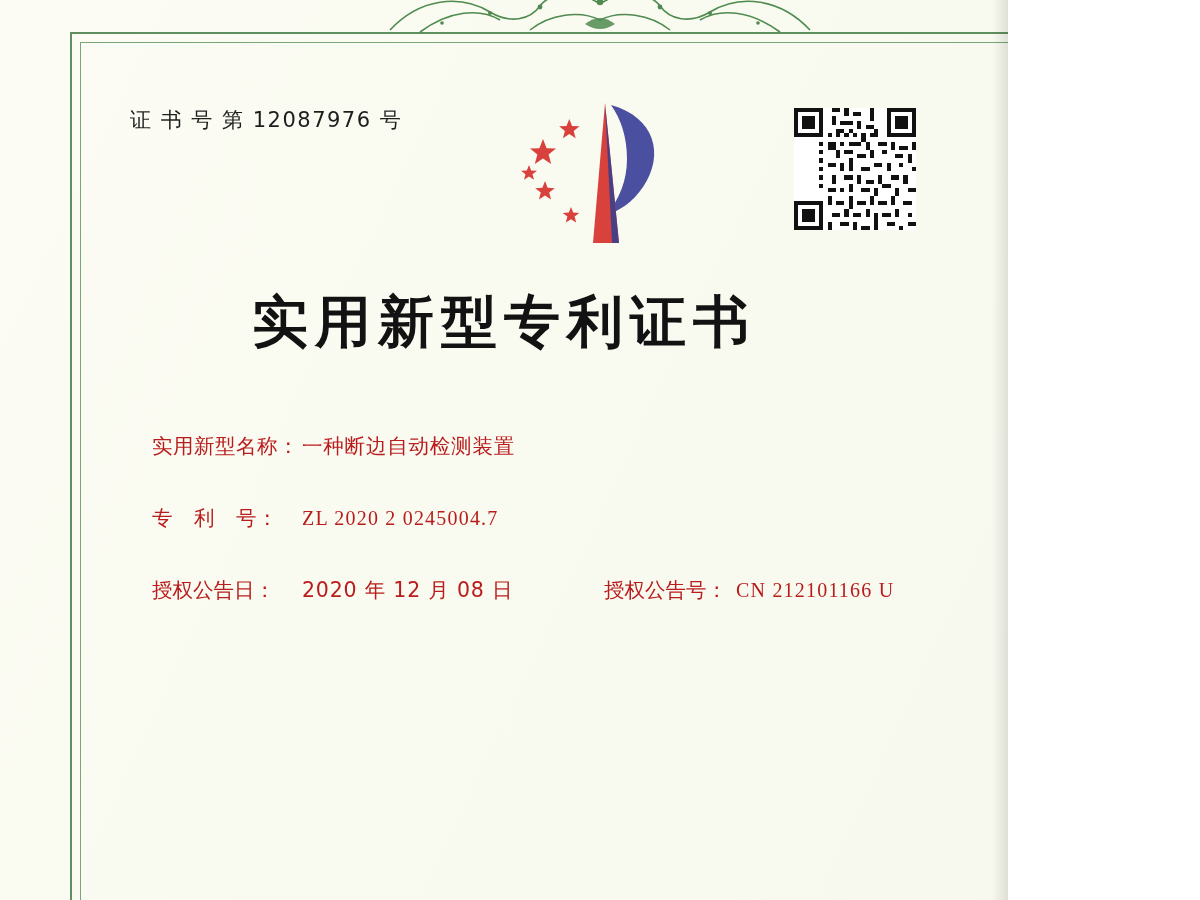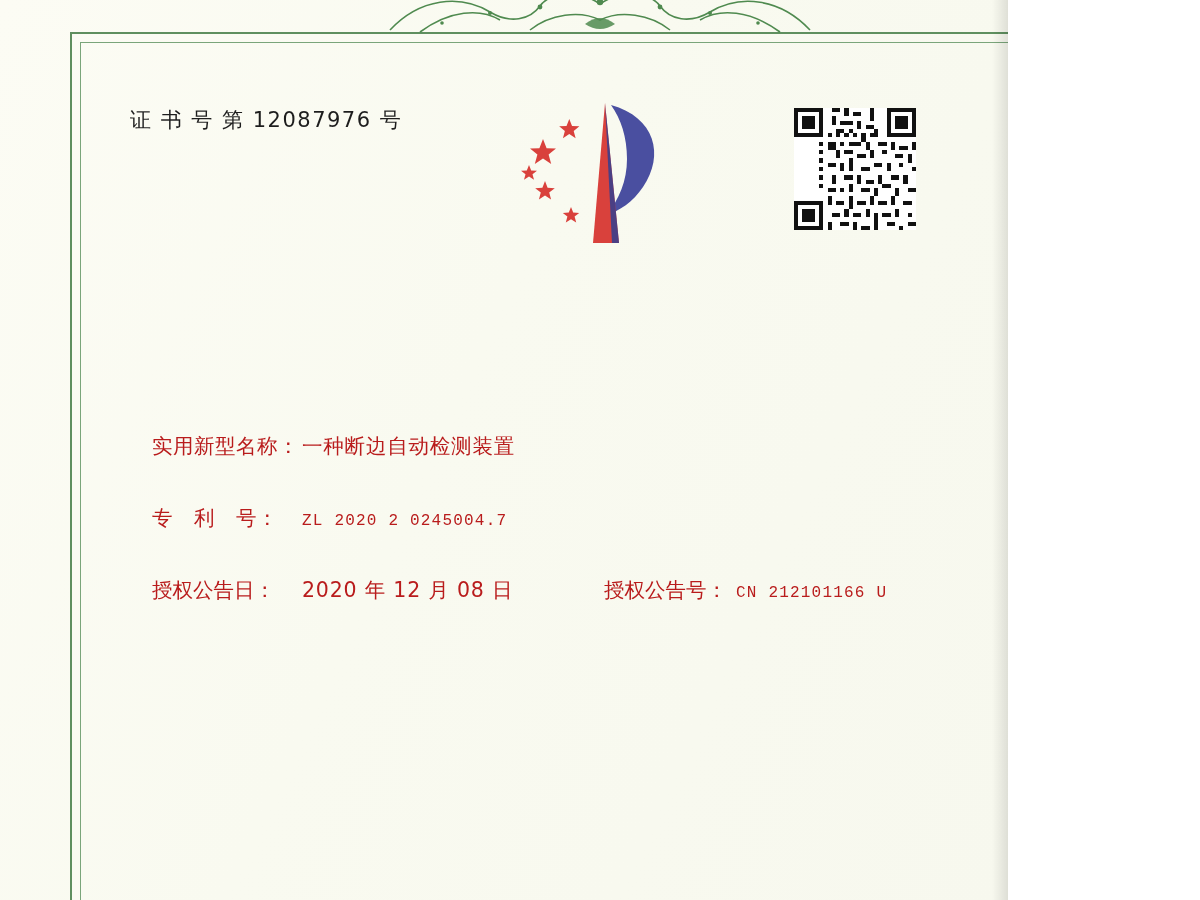--- a/index.html
+++ b/index.html
@@ -133,23 +133,23 @@
   .field-label {
     display: inline-block;
     min-width: 150px;
     letter-spacing: 0.5px;
   }
   .field-value {
     display: inline-block;
     letter-spacing: 0.8px;
   }
   .field-value.latin {
-    font-family: Liberation Mono, monospace;
+    font-family: Liberation Serif, serif;
     letter-spacing: 1.2px;
-    font-size: 16px;
+    font-size: 20px;
   }
 
   
   .field-row.dual .col-a {
     display: inline-block;
     width: 452px;
   }
   .field-row.dual .col-b {
     display: inline-block;
   }
@@ -325,20 +325,21 @@
         <rect x="14" y="27" width="1" height="2"></rect>
           <rect x="16" y="28" width="2" height="1"></rect>
         <rect x="19" y="27" width="1" height="2"></rect>
           <rect x="22" y="27" width="2" height="1"></rect>
         <rect x="25" y="28" width="1" height="1"></rect>
           <rect x="27" y="27" width="2" height="1"></rect>
       </g>
     </svg>
   </div>
 
+  <div class="title">实用新型专利证书</div>
 
   <div class="fields">
 
     <div class="field-row">
       <span class="field-label">实用新型名称：</span><span class="field-value">一种断边自动检测装置</span>
     </div>
 
 
     <div class="field-row">
       <span class="field-label">专　利　号：</span><span class="field-value latin">ZL 2020 2 0245004.7</span>

